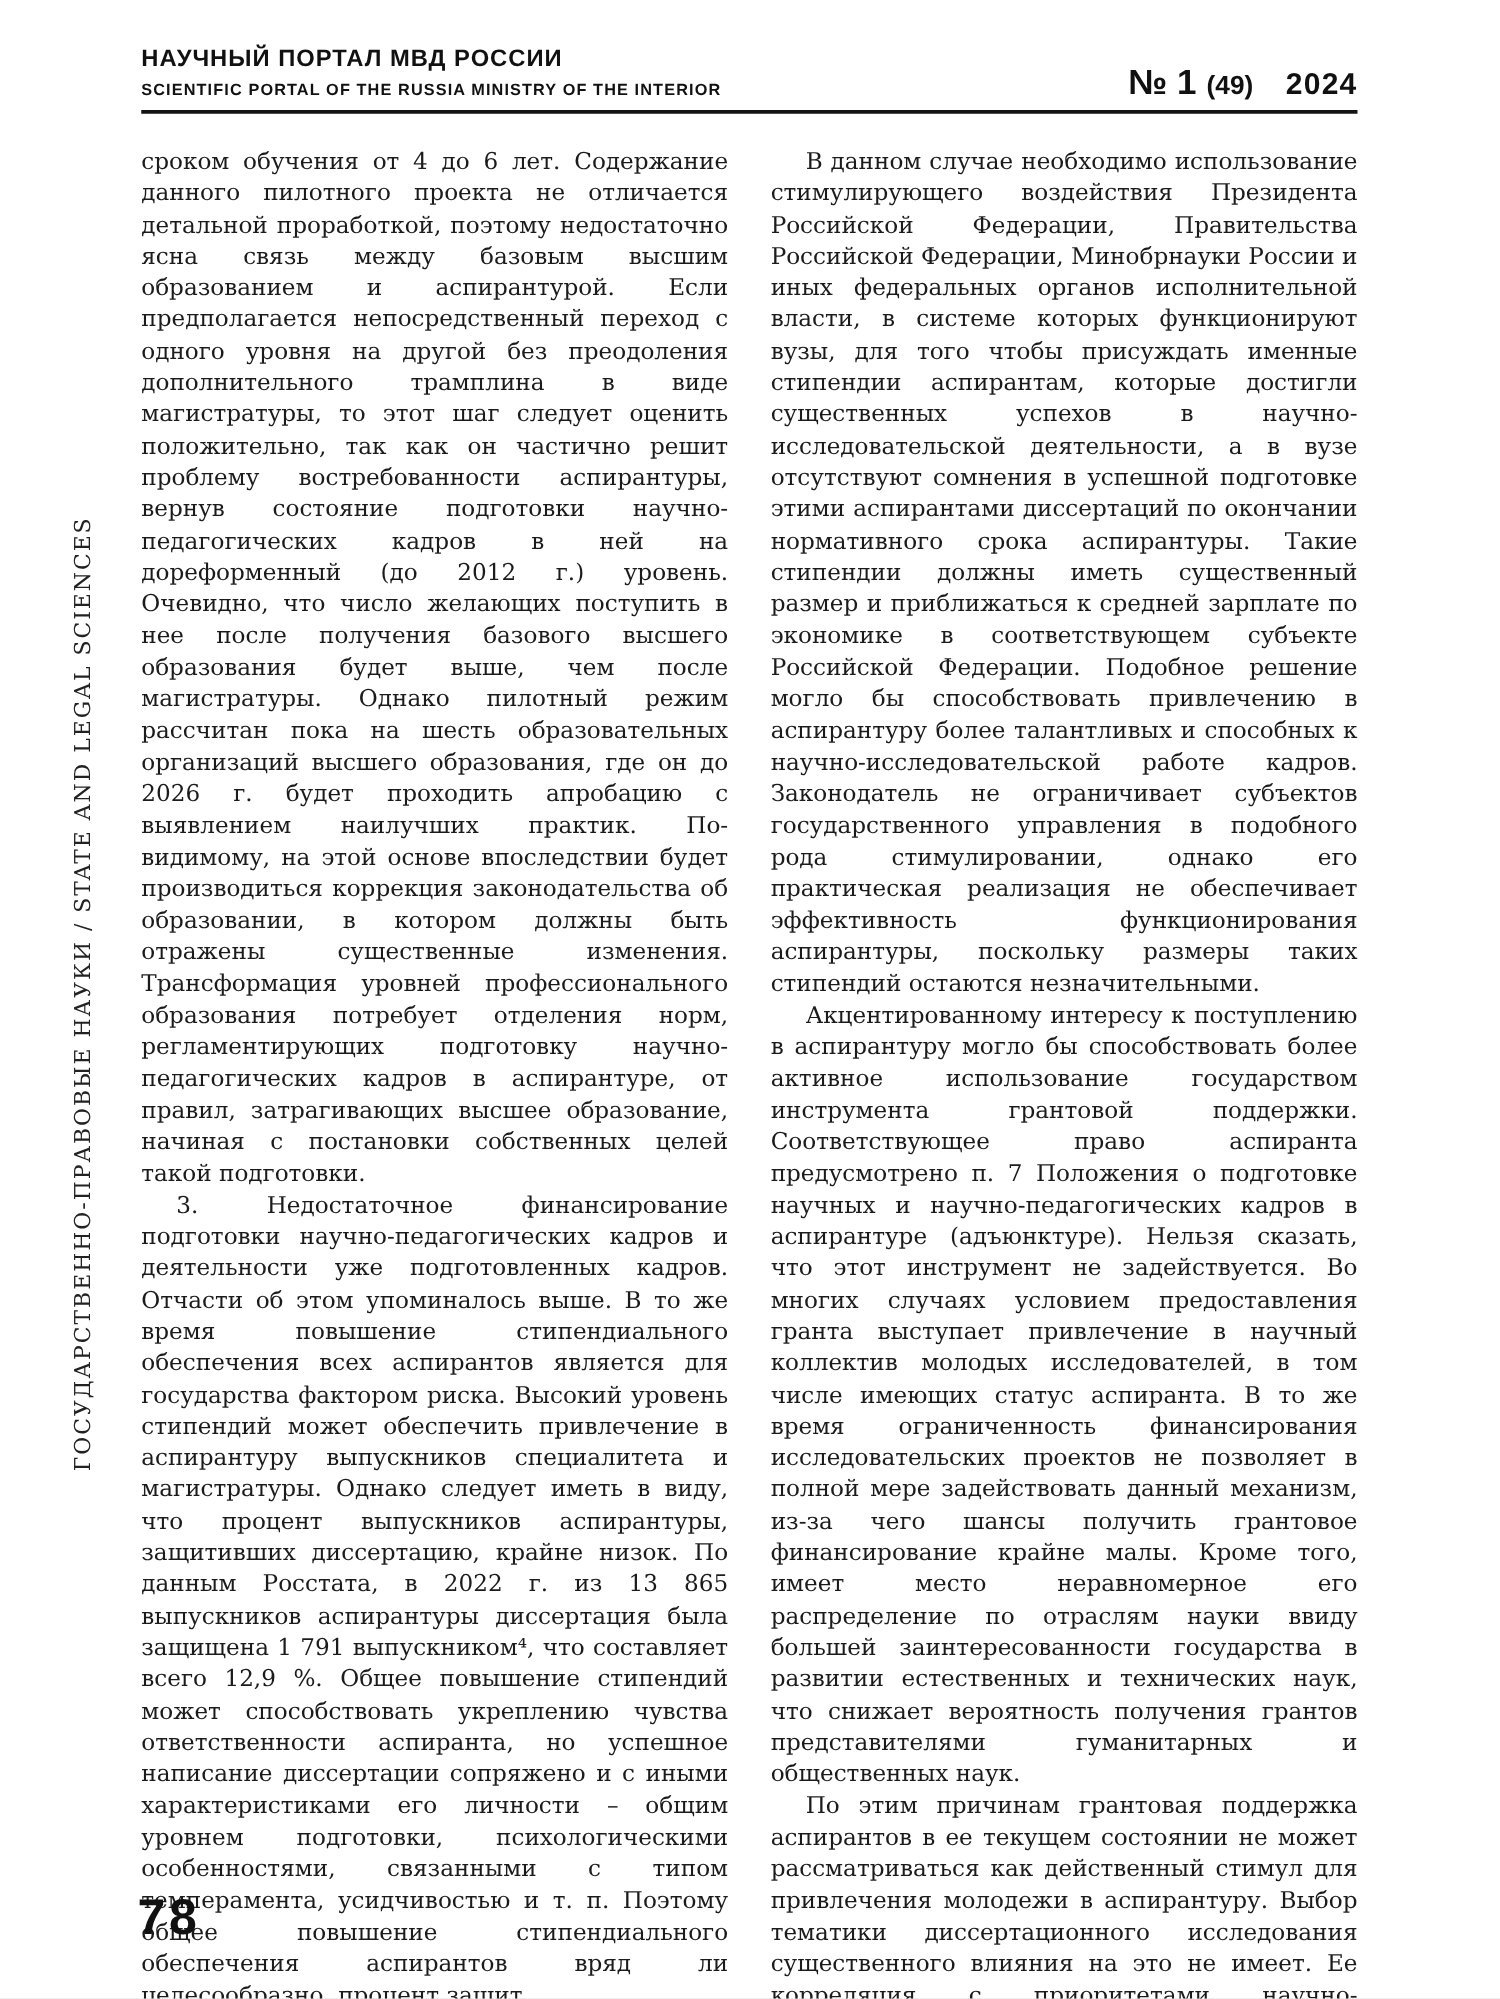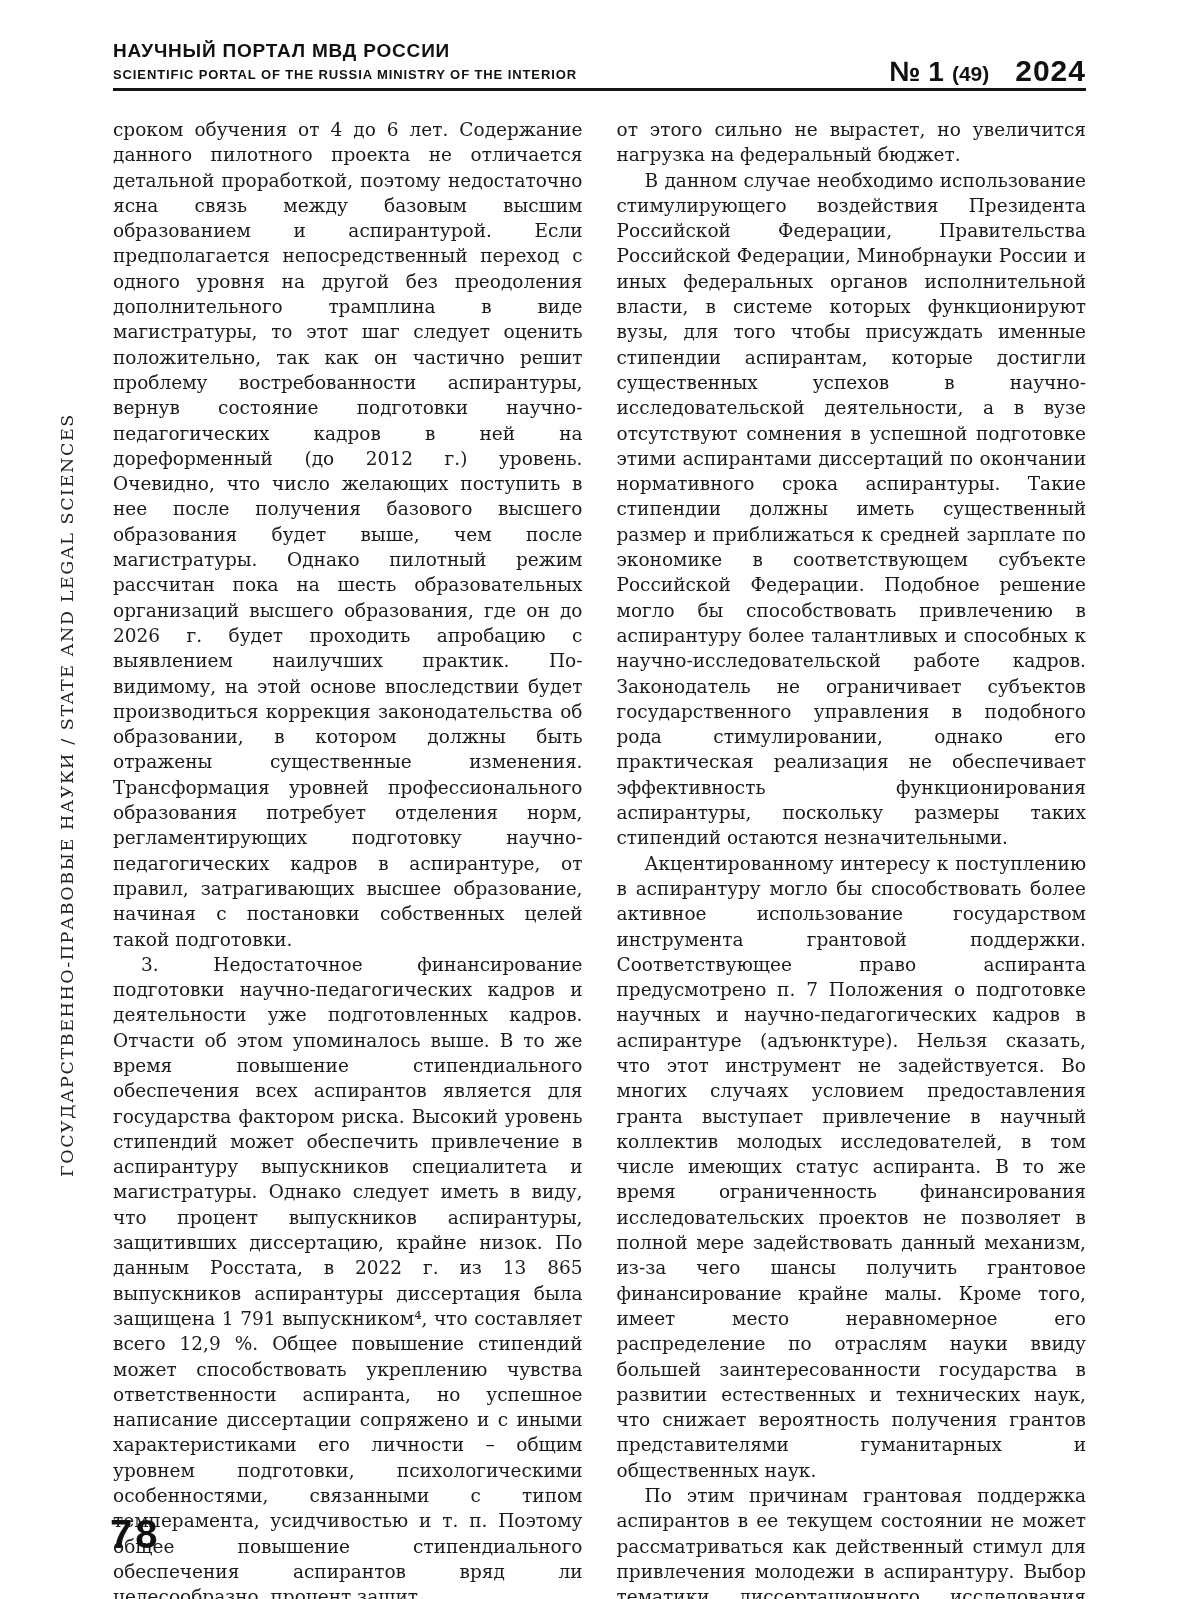--- a/index.html
+++ b/index.html
@@ -18,21 +18,21 @@
     position:absolute; top:33px; left:113px; width:973px;
     display:flex; justify-content:space-between; align-items:center;
     font-family:"Liberation Sans", sans-serif;
     color:#111;
   }
   .title-ru { font-size:19px; font-weight:700; letter-spacing:0.8px; }
   .title-en { font-size:13px; font-weight:700; letter-spacing:0.9px; margin-top:5px; }
   .header-issue { display:flex; align-items:baseline; margin-top:4px; white-space:nowrap; }
   .issue-no { font-size:28px; font-weight:700; }
   .issue-detail { font-size:21px; font-weight:700; margin-left:8px; }
-  .issue-year { font-size:30px; font-weight:800; margin-left:26px; letter-spacing:1px;margin-top:17px; }
+  .issue-year { font-size:24px; font-weight:800; margin-left:26px; letter-spacing:1px;margin-top:17px; }
   .header-rule {
     position:absolute; top:88px; left:113px; width:973px;
     height:3px; background:#141414;
   }
   
   .vertical-title {
     position:absolute; left:57px; top:398px; height:795px;
     writing-mode:vertical-rl;
     transform:rotate(180deg);
     text-align:center;
@@ -82,21 +82,20 @@
 
   <aside class="vertical-title">ГОСУДАРСТВЕННО-ПРАВОВЫЕ НАУКИ / STATE AND LEGAL SCIENCES</aside>
 
   <main class="columns">
     <section class="column left">
       <p class="para">сроком обучения от 4 до 6 лет. Содержание данного пилотного проекта не отличается детальной проработкой, поэтому недостаточно ясна связь между базовым высшим образованием и аспирантурой. Если предполагается непосредственный переход с одного уровня на другой без преодоления дополнительного трамплина в виде магистратуры, то этот шаг следует оценить положительно, так как он частично решит проблему востребованности аспирантуры, вернув состояние подготовки научно-педагогических кадров в ней на дореформенный (до 2012 г.) уровень. Очевидно, что число желающих поступить в нее после получения базового высшего образования будет выше, чем после магистратуры. Однако пилотный режим рассчитан пока на шесть образовательных организаций высшего образования, где он до 2026 г. будет проходить апробацию с выявлением наилучших практик. По-видимому, на этой основе впоследствии будет производиться коррекция законодательства об образовании, в котором должны быть отражены существенные изменения. Трансформация уровней профессионального образования потребует отделения норм, регламентирующих подготовку научно-педагогических кадров в аспирантуре, от правил, затрагивающих высшее образование, начиная с постановки собственных целей такой подготовки.</p>
       <p class="para indent">3. Недостаточное финансирование подготовки научно-педагогических кадров и деятельности уже подготовленных кадров. Отчасти об этом упоминалось выше. В то же время повышение стипендиального обеспечения всех аспирантов является для государства фактором риска. Высокий уровень стипендий может обеспечить привлечение в аспирантуру выпускников специалитета и магистратуры. Однако следует иметь в виду, что процент выпускников аспирантуры, защитивших диссертацию, крайне низок. По данным Росстата, в 2022 г. из 13&nbsp;865 выпускников аспирантуры диссертация была защищена 1&nbsp;791 выпускником⁴, что составляет всего 12,9 %. Общее повышение стипендий может способствовать укреплению чувства ответственности аспиранта, но успешное написание диссертации сопряжено и с иными характеристиками его личности – общим уровнем подготовки, психологическими особенностями, связанными с типом темперамента, усидчивостью и т. п. Поэтому общее повышение стипендиального обеспечения аспирантов вряд ли целесообразно, процент защит</p>
 
     </section>
     <section class="column right">
-      <p class="para">от этого сильно не вырастет, но увеличится нагрузка на федеральный бюджет.</p>
       <p class="para indent">В данном случае необходимо использование стимулирующего воздействия Президента Российской Федерации, Правительства Российской Федерации, Минобрнауки России и иных федеральных органов исполнительной власти, в системе которых функционируют вузы, для того чтобы присуждать именные стипендии аспирантам, которые достигли существенных успехов в научно-исследовательской деятельности, а в вузе отсутствуют сомнения в успешной подготовке этими аспирантами диссертаций по окончании нормативного срока аспирантуры. Такие стипендии должны иметь существенный размер и приближаться к средней зарплате по экономике в соответствующем субъекте Российской Федерации. Подобное решение могло бы способствовать привлечению в аспирантуру более талантливых и способных к научно-исследовательской работе кадров. Законодатель не ограничивает субъектов государственного управления в подобного рода стимулировании, однако его практическая реализация не обеспечивает эффективность функционирования аспирантуры, поскольку размеры таких стипендий остаются незначительными.</p>
       <p class="para indent">Акцентированному интересу к поступлению в аспирантуру могло бы способствовать более активное использование государством инструмента грантовой поддержки. Соответствующее право аспиранта предусмотрено п. 7 Положения о подготовке научных и научно-педагогических кадров в аспирантуре (адъюнктуре). Нельзя сказать, что этот инструмент не задействуется. Во многих случаях условием предоставления гранта выступает привлечение в научный коллектив молодых исследователей, в том числе имеющих статус аспиранта. В то же время ограниченность финансирования исследовательских проектов не позволяет в полной мере задействовать данный механизм, из-за чего шансы получить грантовое финансирование крайне малы. Кроме того, имеет место неравномерное его распределение по отраслям науки ввиду большей заинтересованности государства в развитии естественных и технических наук, что снижает вероятность получения грантов представителями гуманитарных и общественных наук.</p>
       <p class="para indent">По этим причинам грантовая поддержка аспирантов в ее текущем состоянии не может рассматриваться как действенный стимул для привлечения молодежи в аспирантуру. Выбор тематики диссертационного исследования существенного влияния на это не имеет. Ее корреляция с приоритетами научно-технологического развития, изложенными</p>
     </section>
   </main>
 
   <div class="page-number">78</div>
 
 </div>
 

